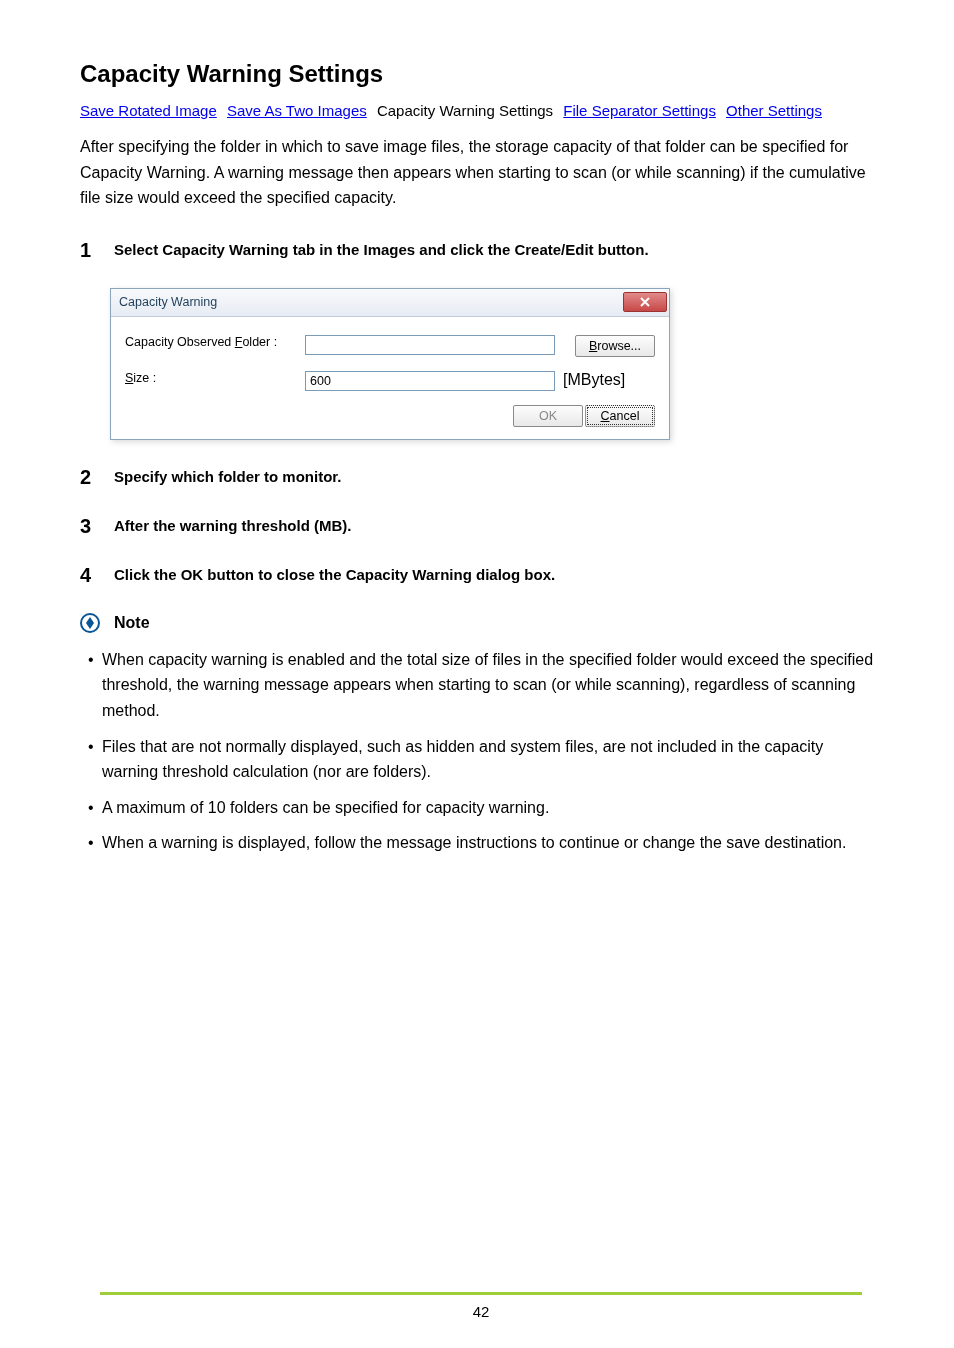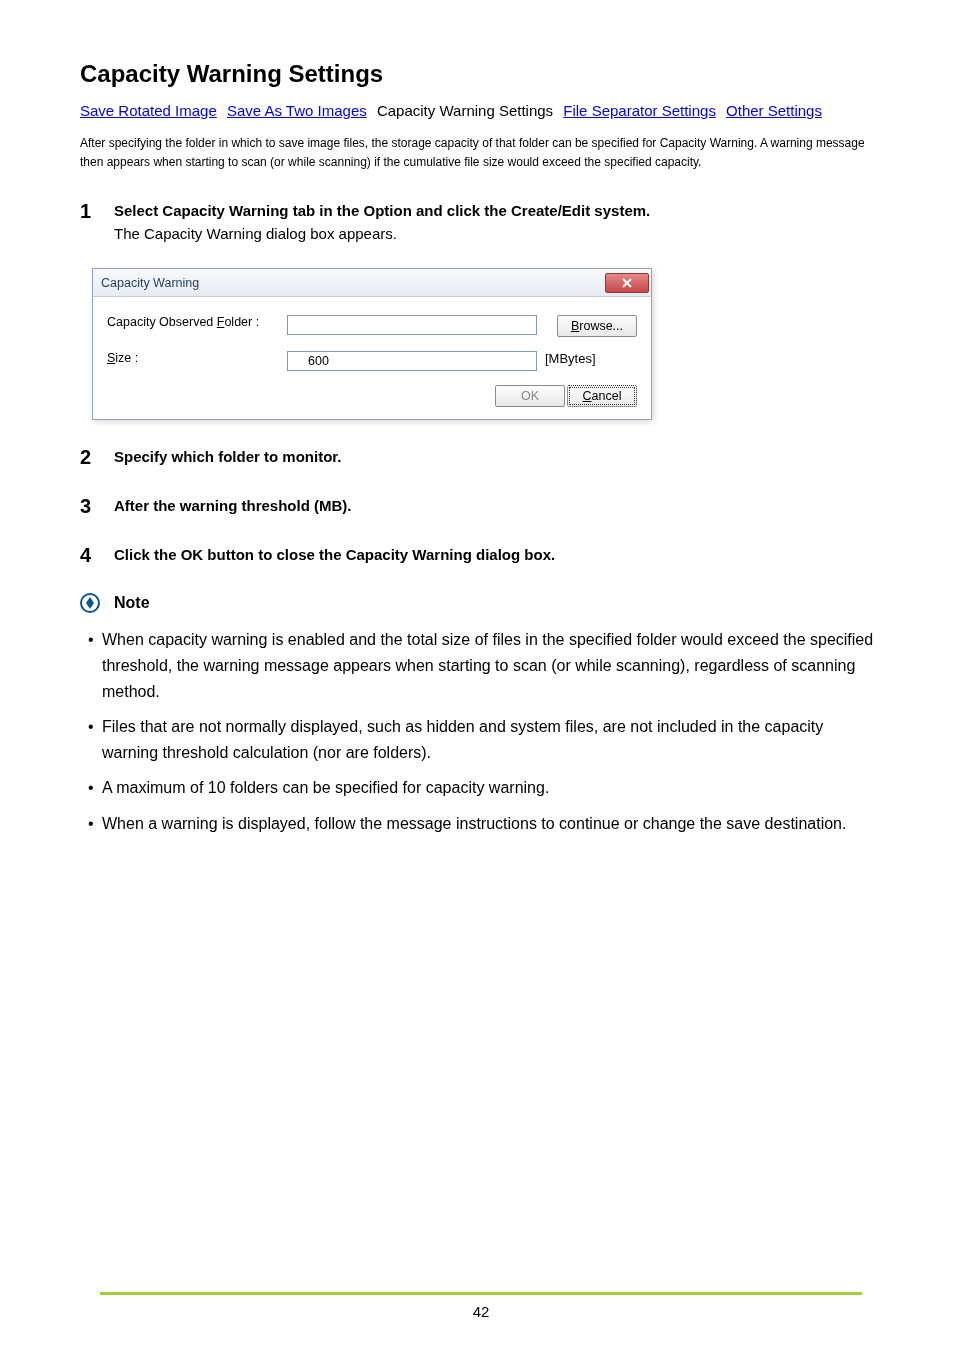--- a/index.html
+++ b/index.html
@@ -33,21 +33,21 @@
       text-decoration-color: #0000ee;
     }
     .nav-links .current {
       color: #000;
       text-decoration: none;
     }
     .nav-links span {
       margin-right: 6px;
     }
     .intro {
-      font-size: 12px;
+      font-size: 16px;
       line-height: 1.6;
       margin-bottom: 28px;
       color: #000;
     }
     .step {
       display: flex;
       margin-bottom: 10px;
       font-size: 15px;
     }
     .step-num {
@@ -64,21 +64,21 @@
       font-weight: bold;
       font-size: 15px;
       color: #000;
     }
     .step-sub {
       font-size: 15px;
       color: #000;
       margin-top: 6px;
     }
     .dialog-container {
-      margin: 14px 0 24px 12px;
+      margin: 14px 0 24px 30px;
     }
     .dialog {
       width: 560px;
       border: 1px solid #8aa6bd;
       background: #fff;
       box-shadow: 2px 2px 6px rgba(0,0,0,0.15);
     }
     .dialog-titlebar {
       height: 28px;
       background: linear-gradient(to bottom, #f8f9fb, #e6ebf3);
@@ -118,21 +118,21 @@
     .dialog-label {
       width: 180px;
       flex-shrink: 0;
     }
     .dialog-input {
       flex: 1;
       height: 20px;
       border: 1px solid #7a9ab5;
       background: #fff;
       font-size: 12.5px;
-      padding: 0 20px;
+      padding: 0 4px;
     }
     .dialog-btn {
       height: 22px;
       padding: 0 12px;
       background: linear-gradient(to bottom, #fdfdfd, #e8e8e8);
       border: 1px solid #8a8a8a;
       border-radius: 2px;
       font-size: 12.5px;
       display: flex;
       align-items: center;
@@ -150,21 +150,21 @@
     }
     .dialog-btn.focus {
       border: 1px dotted #333;
       outline: 1px dotted #333;
       outline-offset: -3px;
     }
     .underline-letter {
       text-decoration: underline;
     }
     .unit-label {
-      font-size: 13px;
+      font-size: 16px;
       margin-left: 8px;
       white-space: nowrap;
     }
     .steps-after {
       margin-top: 26px;
     }
     .step-block {
       margin-bottom: 26px;
     }
     .note-header {
@@ -232,22 +232,21 @@
     <span class="current">Capacity Warning Settings</span>
     <span><a href="#">File Separator Settings</a></span>
     <span><a href="#">Other Settings</a></span>
   </div>
 
   <p class="intro">After specifying the folder in which to save image files, the storage capacity of that folder can be specified for Capacity Warning. A warning message then appears when starting to scan (or while scanning) if the cumulative file size would exceed the specified capacity.</p>
 
   <div class="step step-block">
     <div class="step-num">1</div>
     <div class="step-content">
-      <div class="step-title">Select Capacity Warning tab in the Option and click the Create/Edit system.</div>
-      <div class="step-sub">The Capacity Warning dialog box appears.</div>
+      <div class="step-title">Select Capacity Warning tab in the Images and click the Create/Edit button.</div>
     </div>
   </div>
 
   <div class="dialog-container">
     <div class="dialog">
       <div class="dialog-titlebar">
         <span>Capacity Warning</span>
         <div class="close-btn">
           <svg width="10" height="10" viewBox="0 0 10 10">
             <path d="M1 1 L9 9 M9 1 L1 9" stroke="#fff" stroke-width="2" fill="none"></path>

